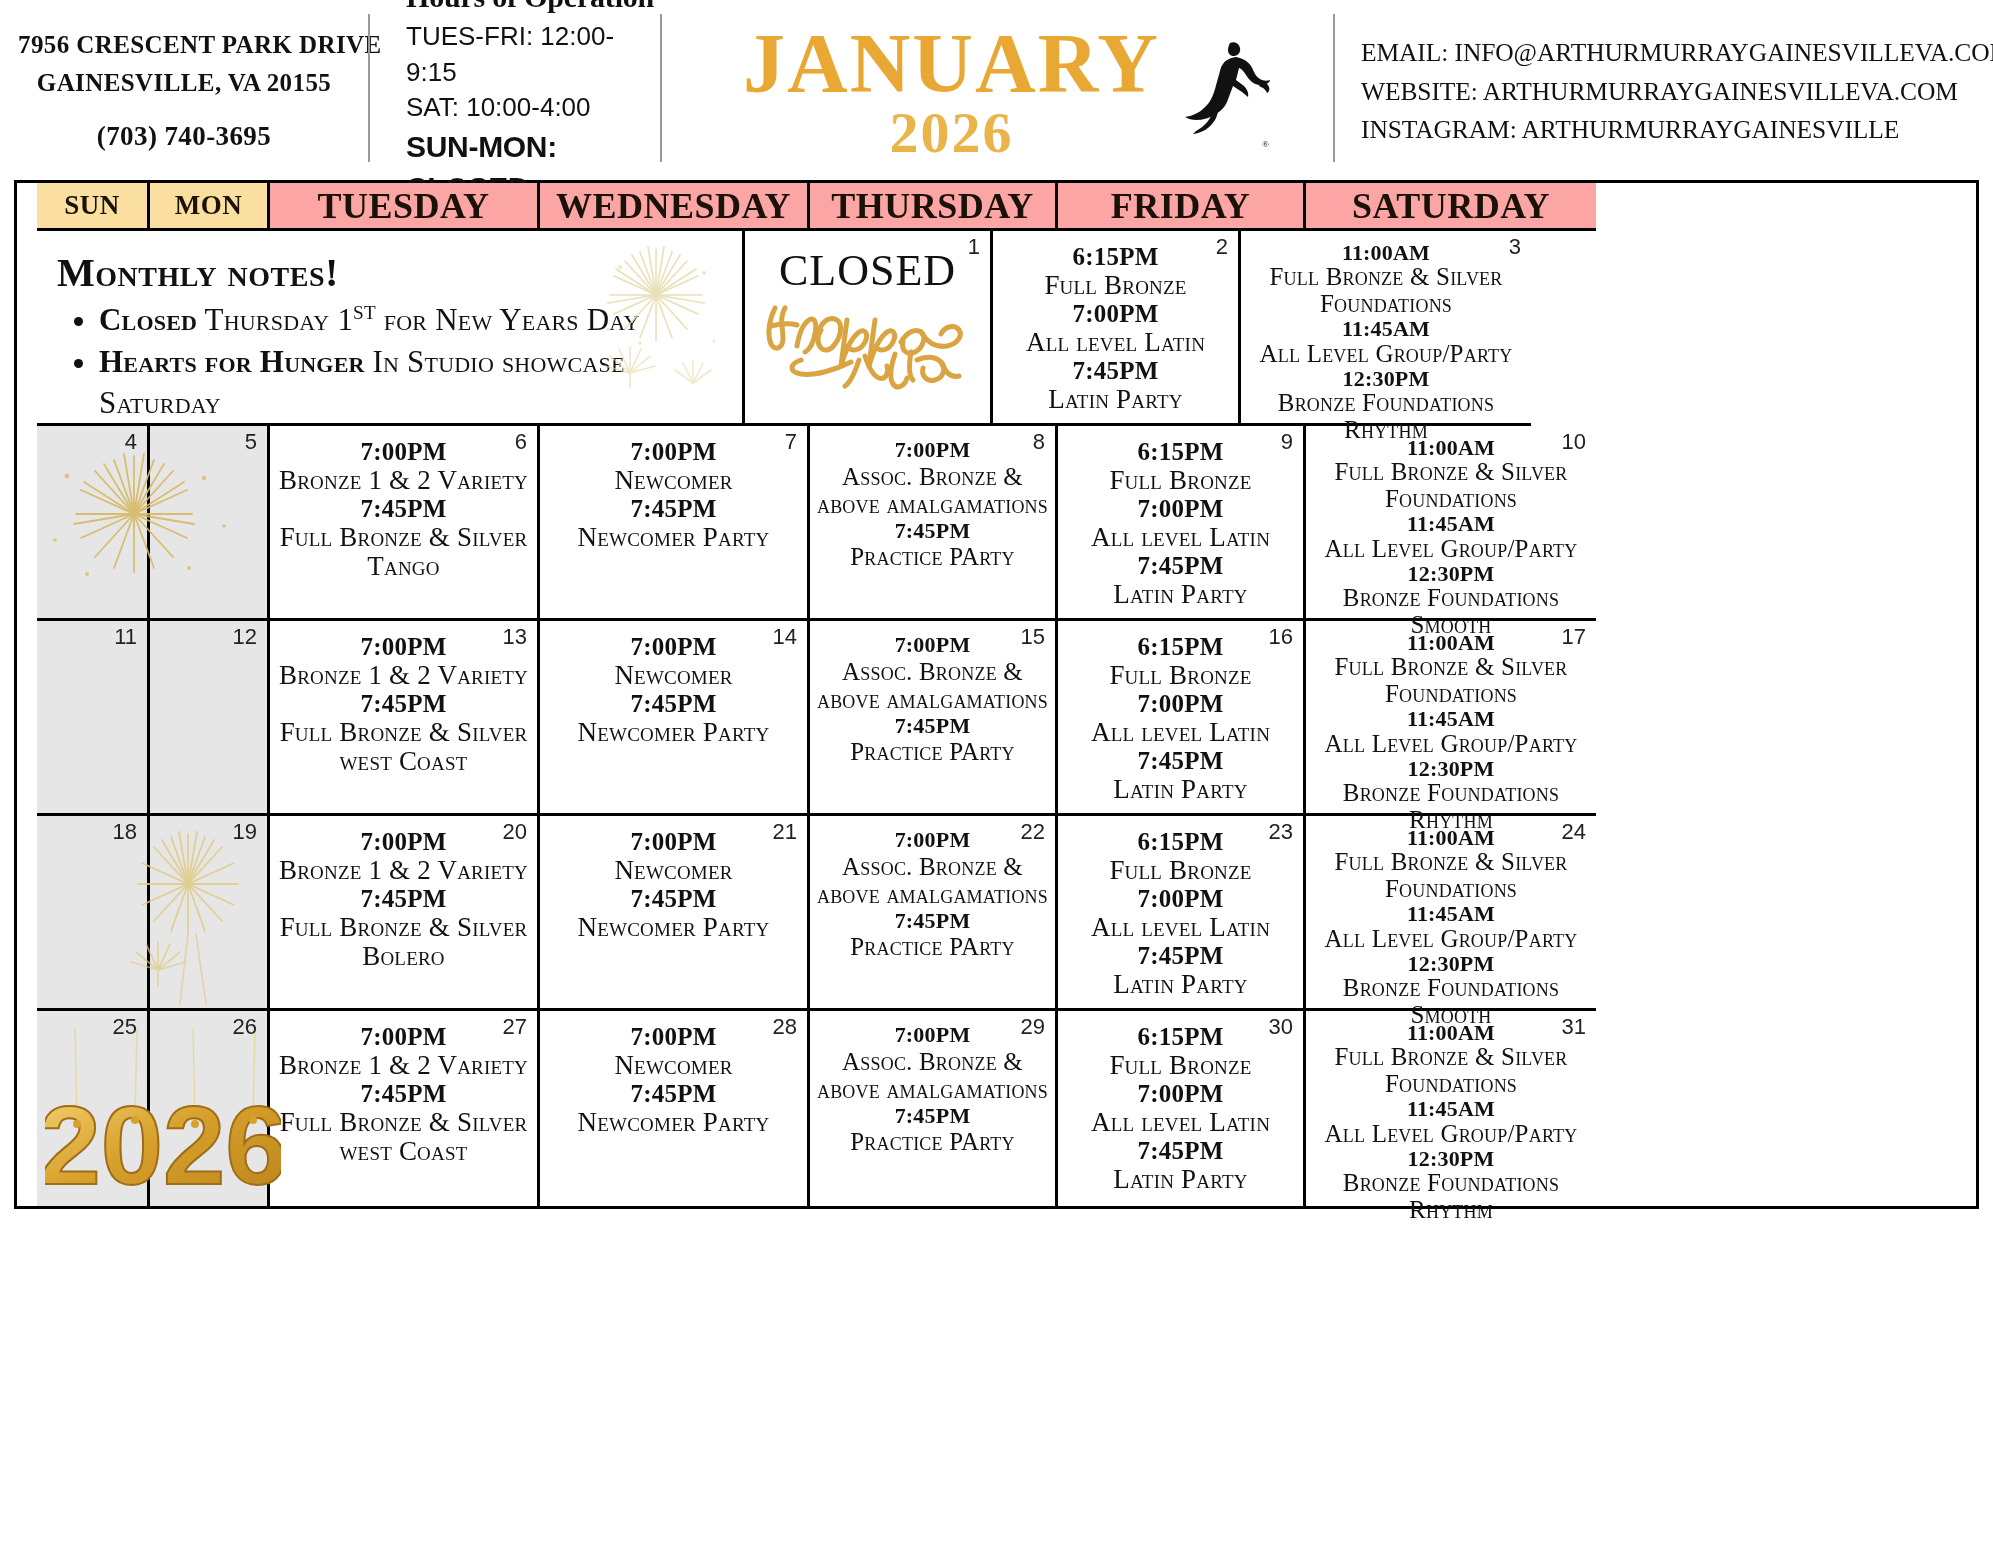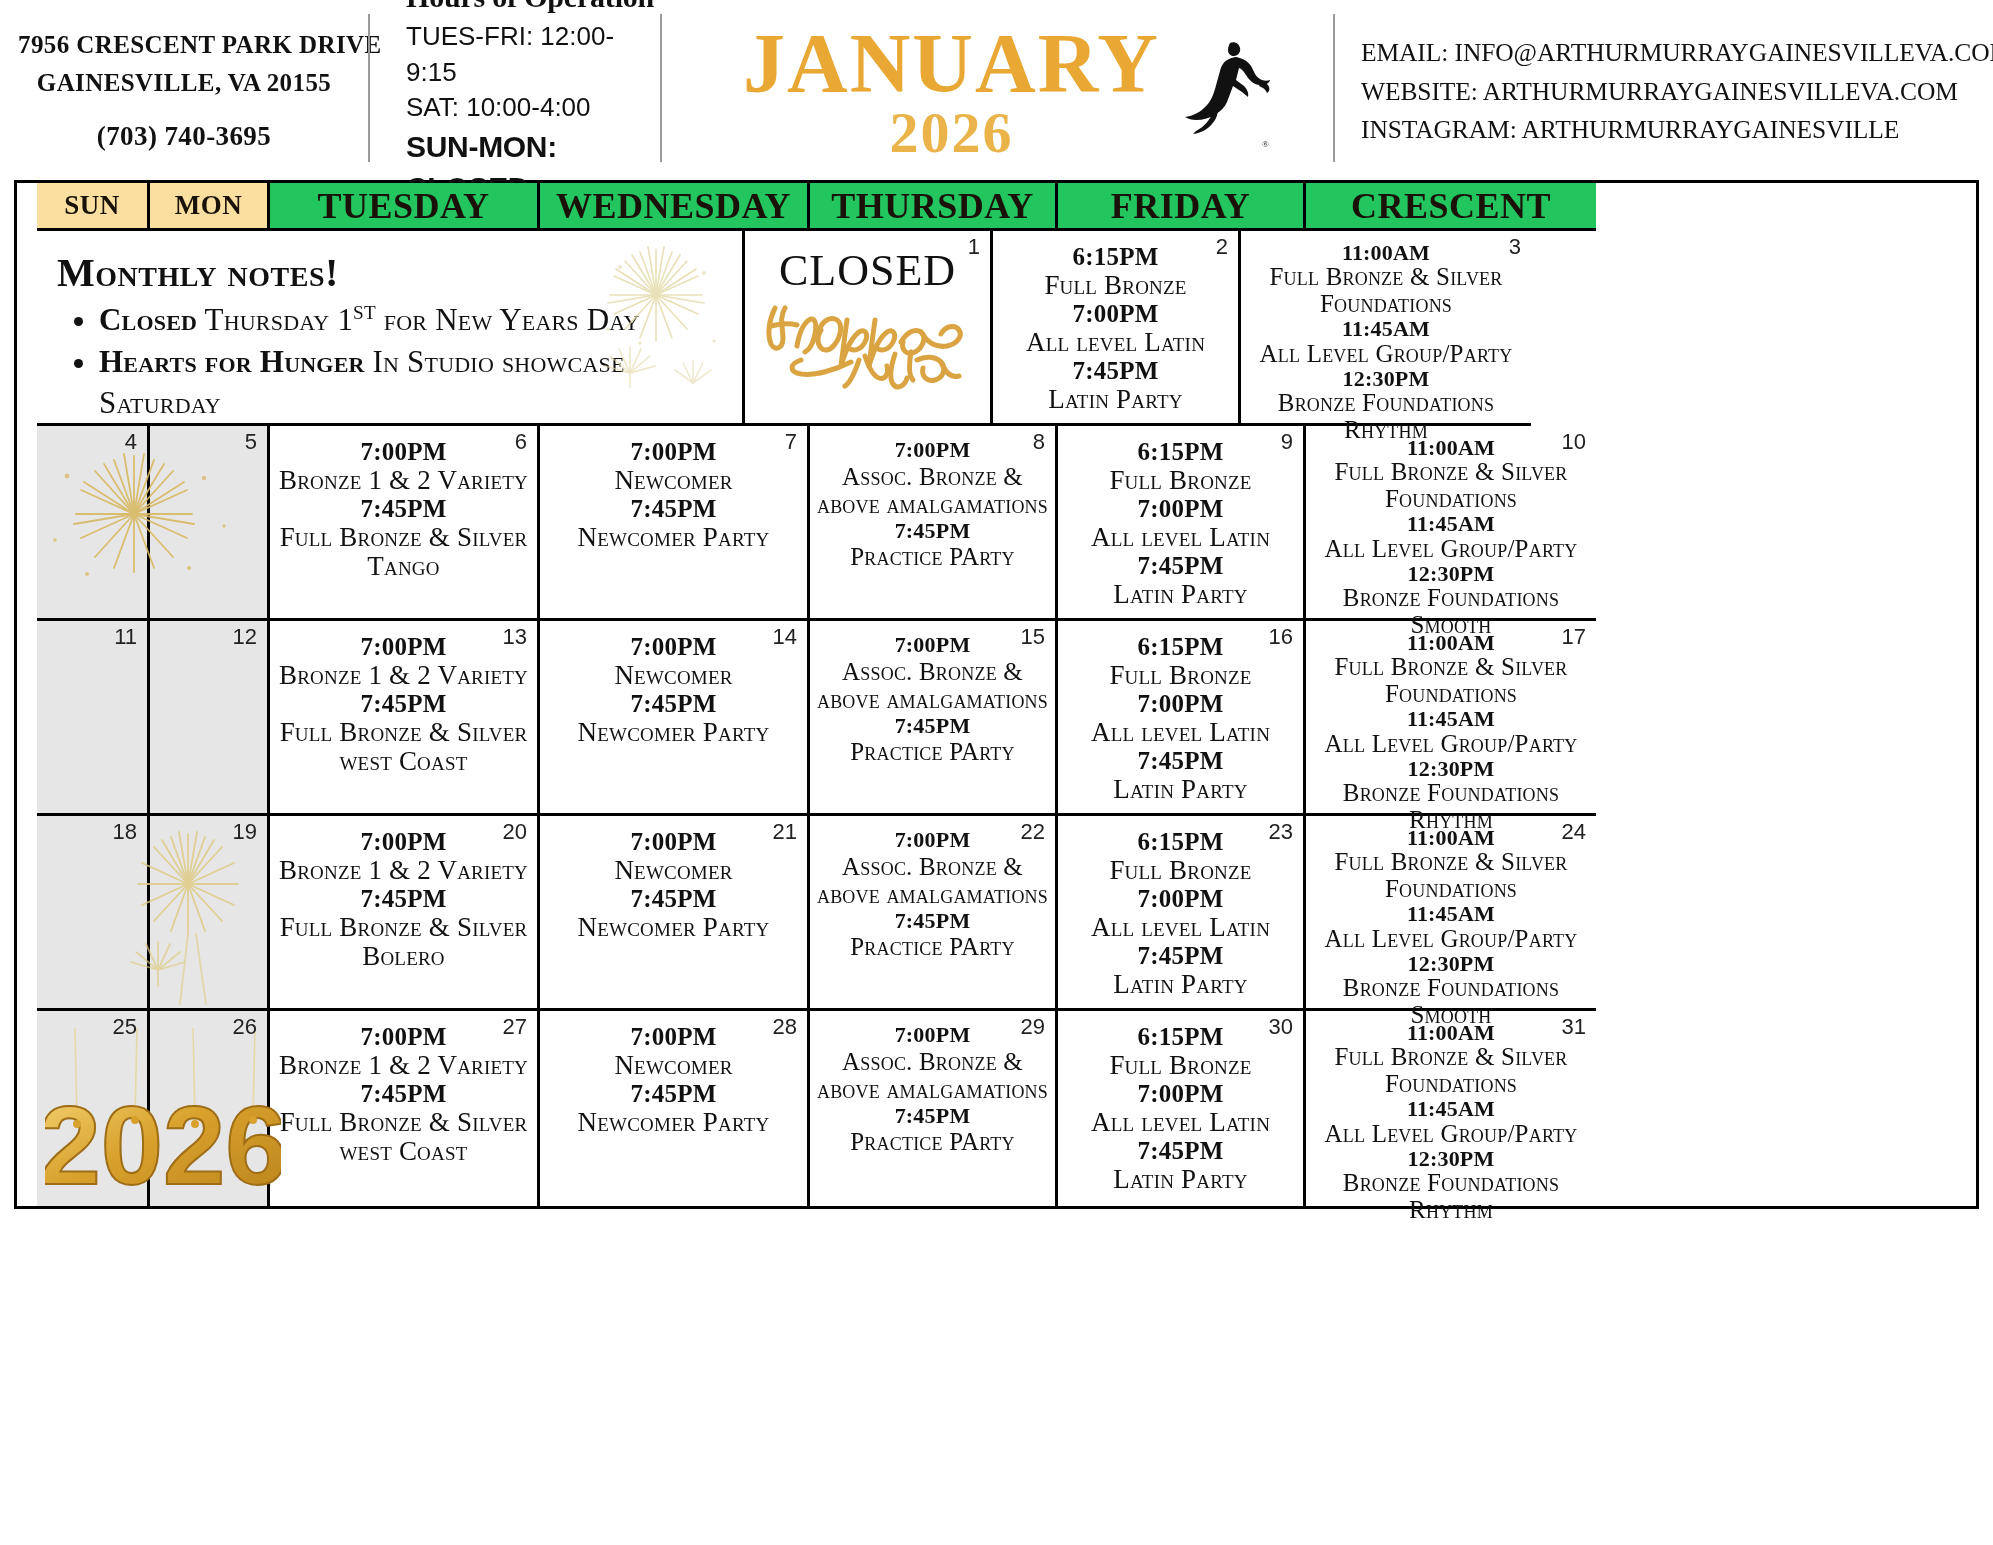--- a/index.html
+++ b/index.html
@@ -117,21 +117,21 @@
 
   
   .hrow .cell {
     height: 48px;
     display: flex; align-items: center; justify-content: center;
     font-family: "Liberation Serif", serif;
     font-weight: bold;
     color: #1a1208;
     letter-spacing: .5px;
   }
-  .hrow .wk { background: #22c55e; font-size: 36px; }
+  .hrow .wk { background: #fca5a5; font-size: 36px; }
   .hrow .we { background: #FADFA0; font-size: 27px; }
 
   
   .daycell { height: 195px; padding: 6px 6px 2px 6px; }
   .daycell.shaded { background: #E6E6E6; }
   .daynum {
     position: absolute; top: 3px; right: 10px;
     font-family: "Liberation Sans", sans-serif;
     font-size: 22px; color: #222; z-index: 3;
   }
@@ -260,21 +260,21 @@
 
   <div class="cal">
 
     <div class="grid-row hrow">
       <div class="cell c-sun we">SUN</div>
       <div class="cell c-mon we">MON</div>
       <div class="cell c-tue wk">TUESDAY</div>
       <div class="cell c-wed wk">WEDNESDAY</div>
       <div class="cell c-thu wk">THURSDAY</div>
       <div class="cell c-fri wk">FRIDAY</div>
-      <div class="cell c-sat wk">CRESCENT</div>
+      <div class="cell c-sat wk">SATURDAY</div>
     </div>
 
     <div class="grid-row">
       <div class="cell daycell" style="width:708px;padding:4px;overflow:hidden;">
         <svg class="deco fw-notes" width="160" height="190" viewBox="0 0 160 190">
           <g stroke="#E3D9A8" stroke-width="1.6" fill="none" stroke-linecap="round" opacity=".95">
             <g transform="translate(78,62)">
               <path d="M0 0 L0 -46"></path>
                 <path d="M0 0 L16 -43"></path>
                 <path d="M0 0 L31 -34"></path>

